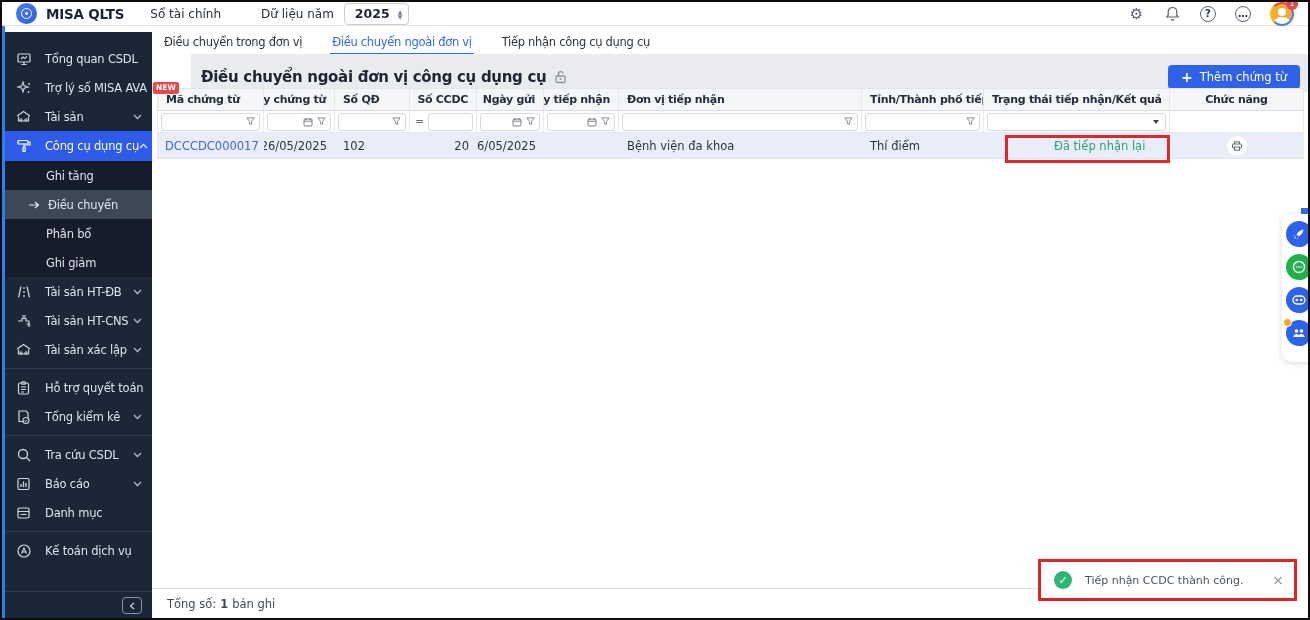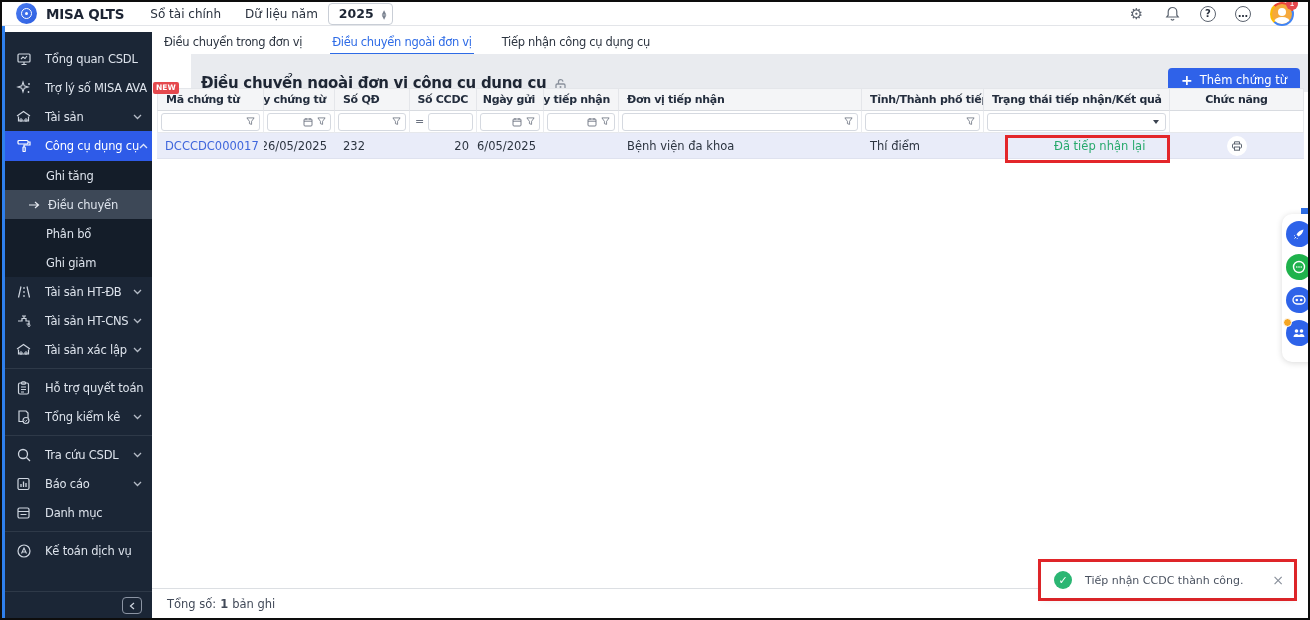--- a/index.html
+++ b/index.html
@@ -7,21 +7,21 @@
   body { font-family:"DejaVu Sans","Liberation Sans",sans-serif; font-size:12px; color:#28303d; background:#fff; }
   #app { position:relative; width:1310px; height:620px; border:2px solid #0d0d0d; overflow:hidden; background:#fff; }
 
   
   .topbar { position:absolute; left:0; top:0; width:100%; height:24px; background:#fff; border-bottom:1px solid #e3e5e9; display:flex; align-items:center; z-index:30; }
   .logo { width:21px; height:21px; border-radius:50%; background:linear-gradient(135deg,#4a7bf0,#2d5fe0); margin-left:14px; position:relative; flex:0 0 auto; }
   .logo::before { content:""; position:absolute; left:5px; top:5px; width:9px; height:9px; border:1.5px solid #fff; border-radius:50%; }
   .logo::after { content:""; position:absolute; left:9px; top:9px; width:3px; height:3px; background:#fff; border-radius:50%; }
   .appname { font-weight:bold; font-size:13.5px; color:#1d2534; margin-left:9px; letter-spacing:-0.2px; }
   .topmenu { margin-left:26px; font-size:12px; color:#28303d; }
-  .yearlbl { margin-left:24px; font-size:12px; color:#28303d; }
+  .yearlbl { margin-left:40px; font-size:12px; color:#28303d; }
   .yearbox { margin-left:10px; height:22px; border:1px solid #c9ced6; border-radius:4px; display:flex; align-items:center; padding:0 6px 0 10px; background:#fff; }
   .yearbox b { font-size:12.5px; color:#1d2534; }
   .spin { display:flex; flex-direction:column; margin-left:8px; color:#7a8290; font-size:6px; line-height:5px; }
   .topicons { margin-left:auto; display:flex; align-items:center; gap:19px; margin-right:14px; }
   .ticon { width:17px; height:17px; color:#5c6470; display:flex; align-items:center; justify-content:center; font-size:15px; }
   .ocirc { width:16px; height:16px; border:1.3px solid #5c6470; border-radius:50%; font-size:10px; font-weight:bold; display:flex; align-items:center; justify-content:center; }
   .avatar { position:relative; width:24px; height:24px; border-radius:50%; background:conic-gradient(#ea4335 0 20%,#4285f4 20% 62%,#fbbc05 62% 88%,#ea4335 88%); display:flex; align-items:center; justify-content:center; }
   .avatar .inner { width:20px; height:20px; border-radius:50%; background:#f6a93b; overflow:hidden; position:relative; }
   .avatar .inner::before { content:""; position:absolute; left:6px; top:4px; width:8px; height:8px; background:#fff; border-radius:50%; }
   .avatar .inner::after { content:""; position:absolute; left:2px; top:13px; width:16px; height:10px; background:#fff; border-radius:50%; }
@@ -42,21 +42,21 @@
   .sdiv { height:1px; background:#2e3948; margin:4px 0; }
   .newbadge { background:#e5484d; color:#fff; font-size:7.5px; font-weight:bold; border-radius:2px; padding:1.5px 3px; margin-left:6px; letter-spacing:0; }
   .collapse-row { position:absolute; left:0; right:0; bottom:0; height:27px; border-top:1px solid #2e3948; }
   .collapse-btn { position:absolute; right:10px; top:5px; width:20px; height:17px; border:1px solid #8b94a3; border-radius:4px; color:#cfd6e0; font-size:10px; display:flex; align-items:center; justify-content:center; cursor:pointer; }
 
   
   .main { position:absolute; left:150px; top:30px; right:0; bottom:0; background:#fff; }
   .tabs { position:absolute; left:0; top:0; right:0; height:22px; background:#fff; display:flex; align-items:flex-start; padding-left:10px; gap:26px; }
   .tab { font-size:11.5px; letter-spacing:-0.3px; color:#2c3440; padding:3px 2px 4px; cursor:pointer; white-space:nowrap; }
   .tab.active { color:#2e6be6; border-bottom:2px solid #2e6be6; }
-  .titlebar { position:absolute; left:0; top:22px; right:0; height:38px; background:#e9ebef; display:flex; align-items:flex-end; padding:8px 8px 0 10px;margin-left:39px; }
+  .titlebar { position:absolute; left:0; top:22px; right:0; height:38px; background:#e9ebef; display:flex; align-items:center; padding:8px 8px 0 10px;margin-left:39px; }
   .ptitle { font-size:15px; font-weight:bold; color:#1e2634; letter-spacing:-0.3px; white-space:nowrap; }
   .lockicon { margin-left:8px; display:flex; }
   .addbtn { margin-left:auto; height:24px; background:#2f62e9; color:#fff; border:none; border-radius:4px; font-size:11.5px; display:flex; align-items:center; gap:7px; padding:0 13px; cursor:pointer; font-family:inherit; }
   .addbtn .plus { font-size:14px; font-weight:bold; line-height:1; }
 
   
   .grid { position:absolute; left:5px; top:56px; width:1147px; }
   .grow { display:grid; grid-template-columns:107px 71px 75px 67px 67px 75px 243px 122px 186px 134px; }
   .hrow { background:#f4f5f7; border-top:1px solid #e4e6ea; }
   .hcell { height:22px; display:flex; align-items:center; padding:0 8px; font-size:11px; font-weight:bold; color:#242e3e; letter-spacing:-0.3px; border-right:1px solid #e4e6ea; border-bottom:1px solid #d8dbe0; white-space:nowrap; overflow:hidden; }
@@ -444,21 +444,21 @@
             </div>
           </div>
         <div class="fcell"></div>
       </div>
 
       <div class="grow drow">
         <div class="dcell">
             <span class="link">DCCCDC000017</span>
           </div>
         <div class="dcell r">26/05/2025</div>
-        <div class="dcell">232</div>
+        <div class="dcell">102</div>
         <div class="dcell r">20</div>
         <div class="dcell r">26/05/2025</div>
         <div class="dcell r"></div>
         <div class="dcell">Bệnh viện đa khoa</div>
         <div class="dcell">Thí điểm</div>
         <div class="dcell status-ok">Đã tiếp nhận lại</div>
         <div class="dcell c">
           <span class="printbtn">
             <svg width="12" height="12" viewBox="0 0 12 12">
                 <path d="M3.5 4V1.8h5V4" fill="none" stroke="#5c6470" stroke-width="1"></path>

